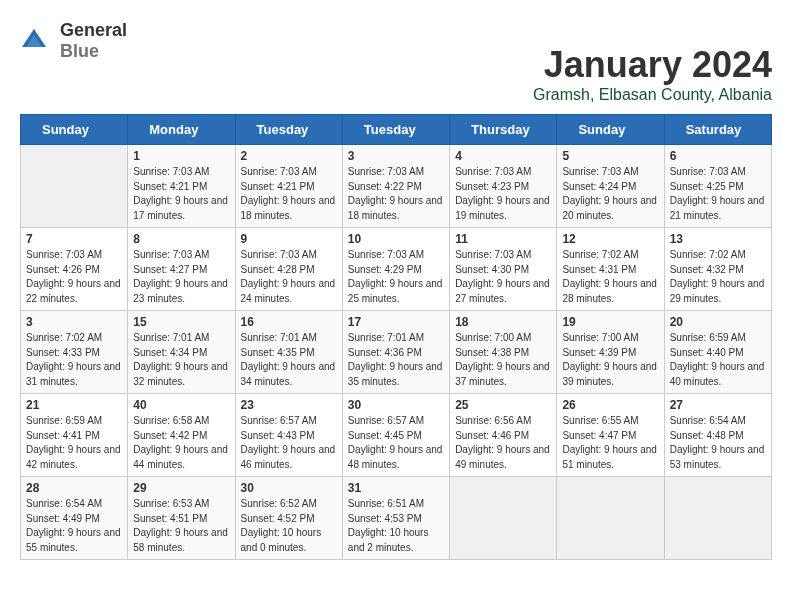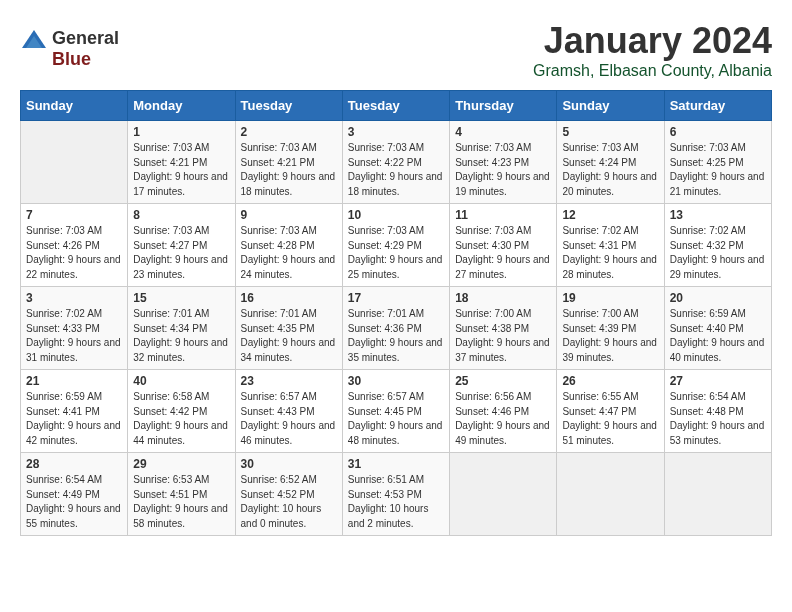--- a/index.html
+++ b/index.html
@@ -11,60 +11,61 @@
       padding: 20px;
     }
     .header {
       display: flex;
       justify-content: space-between;
       align-items: flex-start;
       margin-bottom: 10px;
     }
     .logo {
       display: flex;
-      gap: 4px;
-      margin-top: 8px;
+      align-items: center;
+      gap: 12px;
     }
     .logo-text-general {
       font-size: 18px;
       font-weight: bold;
       color: #333;
     }
     .logo-text-blue {
       font-size: 18px;
       font-weight: bold;
-      color: #7f1d1d;
+      color: #737373;
     }
     .logo-icon {
       width: 28px;
       height: 28px;
     }
     .title-area {
       text-align: right;
     }
     .month-title {
       font-size: 36px;
       font-weight: bold;
       color: #333;
+      margin-top: 24px;
     }
     .location-title {
       font-size: 16px;
       color: #14532d;
     }
     table {
       width: 100%;
       border-collapse: collapse;
       table-layout: fixed;
     }
     thead tr th {
       background-color: #2a6db5;
       color: white;
       font-size: 13px;
       font-weight: bold;
-      padding: 7px 5px;
+      padding: 7px 21px;
       border: 1px solid #1a5da0;
       text-align: left;
     }
     tbody tr td {
       border: 1px solid #ccc;
       vertical-align: top;
       padding: 4px 5px;
       font-size: 10.5px;
       color: #333;
       height: 80px;

